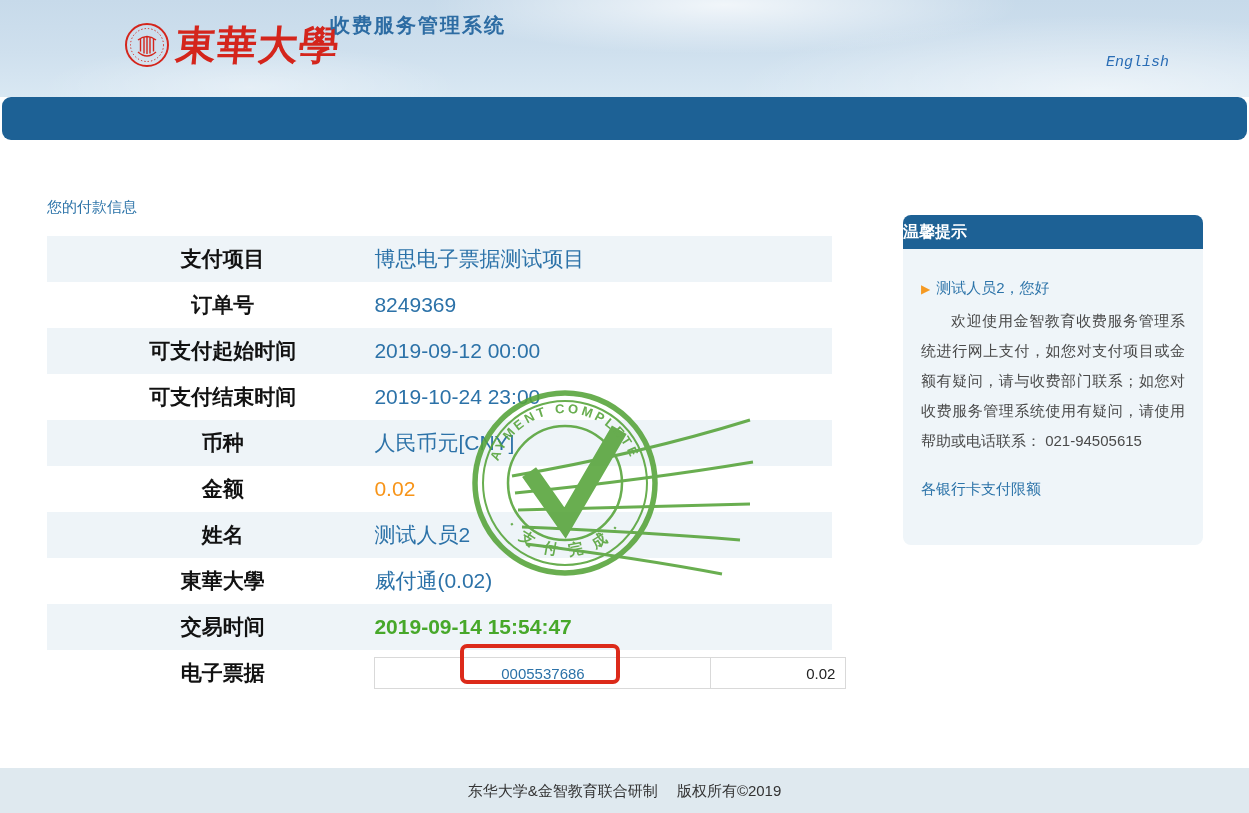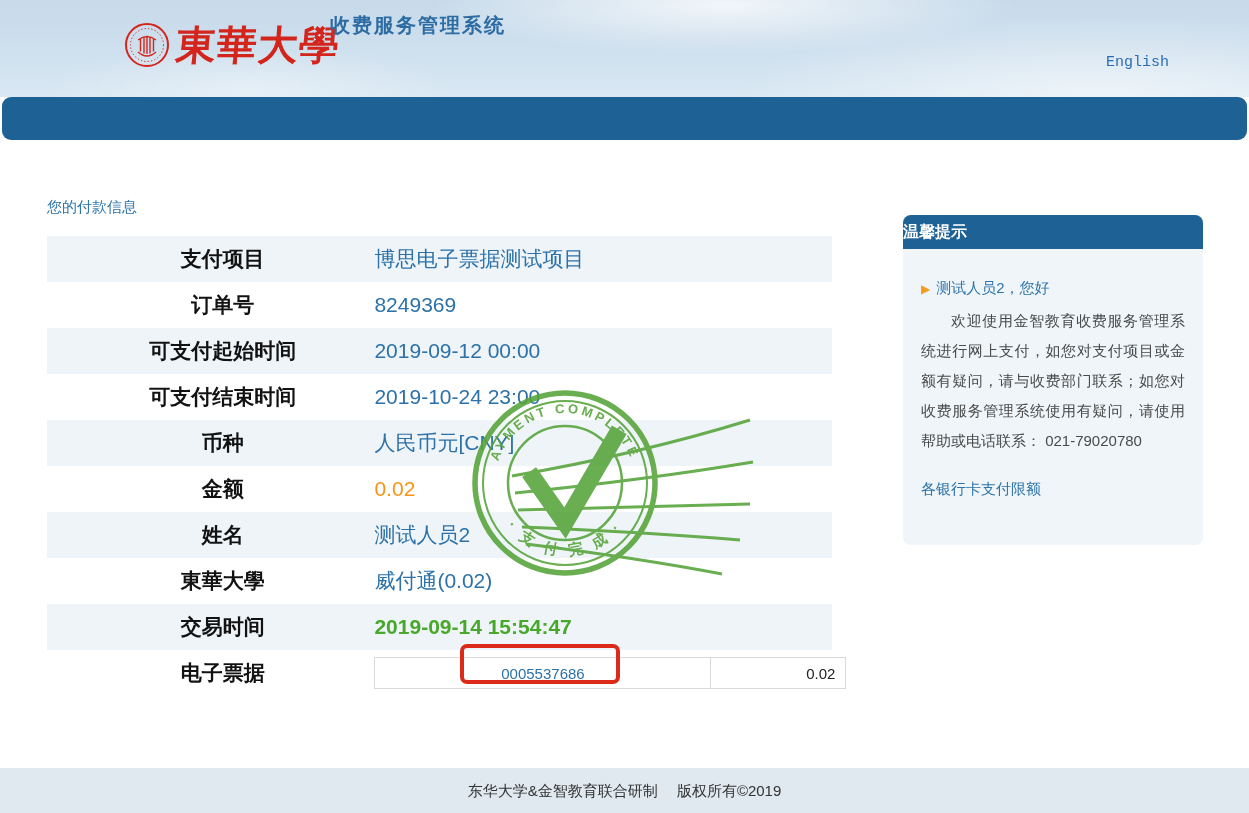--- a/index.html
+++ b/index.html
@@ -23,21 +23,21 @@
     font-size:40px; font-weight:bold; color:#d4251c;
     transform:skewX(-5deg); letter-spacing:1px; white-space:nowrap;
   }
   .sys-title {
     position:absolute; left:330px; top:12px;
     font-size:20px; font-weight:bold; color:#2d6ca3; letter-spacing:2px; white-space:nowrap;
   }
   .english-link {
     position:absolute; left:1106px; top:54px;
     font-family:"Liberation Mono","DejaVu Sans Mono",monospace;
-    font-size:15px; color:#2a6db5; text-decoration:none; cursor:pointer;
+    font-size:15px; color:#2a6db5; text-decoration:none; cursor:pointer;font-style:italic;
   }
 
   
   .navbar {
     position:absolute; left:2px; top:97px; width:1245px; height:43px;
     background:#1d6195; border-radius:9px;
   }
 
   
   .section-title { position:absolute; left:47px; top:198px; font-size:15px; color:#2d74a9; }
@@ -203,19 +203,19 @@
       <textPath href="#stamp-arc-bottom" startOffset="50%" text-anchor="middle">· 支 付 完 成 ·</textPath>
     </text>
   </svg>
 
   <div class="sidebar-header">温馨提示</div>
   <div class="sidebar-body">
     <div class="greeting">
       <span class="greet-marker">▶</span>
       <span>测试人员2，您好</span>
     </div>
-    <div class="sidebar-msg">欢迎使用金智教育收费服务管理系统进行网上支付，如您对支付项目或金额有疑问，请与收费部门联系；如您对收费服务管理系统使用有疑问，请使用帮助或电话联系： 021-79020780</div>
+    <div class="sidebar-msg">欢迎使用金智教育收费服务管理系统进行网上支付，如您对支付项目或金额有疑问，请与收费部门联系；如您对收费服务管理系统使用有疑问，请使用帮助或电话联系： 021-94505615</div>
     <a class="sidebar-link">各银行卡支付限额</a>
   </div>
 
   <div class="footer">东华大学&amp;金智教育联合研制　 版权所有©2019</div>
 
 </div>
 
 </body></html>

